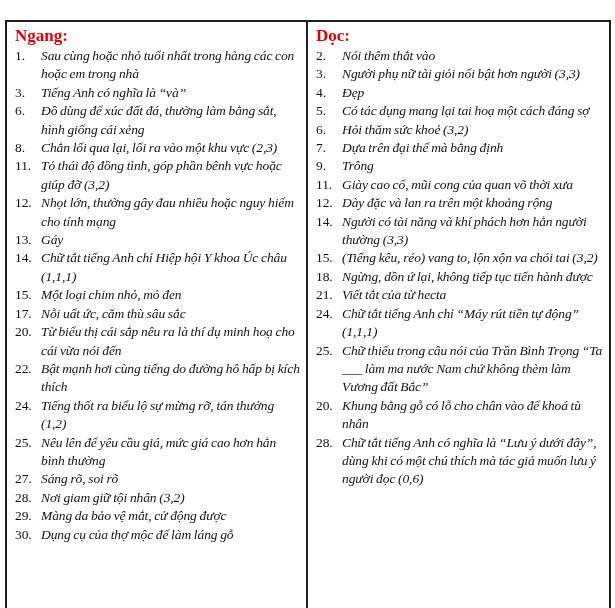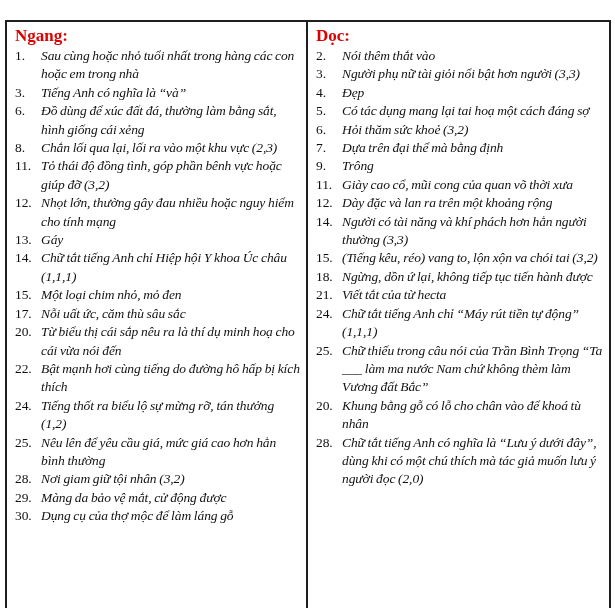--- a/index.html
+++ b/index.html
@@ -135,20 +135,24 @@
         <div class="clue">
           <span class="num">24.</span>
           <span class="text">Tiếng thốt ra biểu lộ sự mừng rỡ, tán thưởng (1,2)</span>
         </div>
 
         <div class="clue">
           <span class="num">25.</span>
           <span class="text">Nêu lên để yêu cầu giá, mức giá cao hơn hẳn bình thường</span>
         </div>
 
+        <div class="clue">
+          <span class="num">27.</span>
+          <span class="text">Sáng rõ, soi rõ</span>
+        </div>
 
         <div class="clue">
           <span class="num">28.</span>
           <span class="text">Nơi giam giữ tội nhân (3,2)</span>
         </div>
 
         <div class="clue">
           <span class="num">29.</span>
           <span class="text">Màng da bảo vệ mắt, cử động được</span>
         </div>
@@ -241,18 +245,18 @@
           <span class="text">Chữ thiếu trong câu nói của Trần Bình Trọng “Ta ___ làm ma nước Nam chứ không thèm làm Vương đất Bắc”</span>
         </div>
 
         <div class="clue">
           <span class="num">20.</span>
           <span class="text">Khung bằng gỗ có lỗ cho chân vào để khoá tù nhân</span>
         </div>
 
         <div class="clue">
           <span class="num">28.</span>
-          <span class="text">Chữ tắt tiếng Anh có nghĩa là “Lưu ý dưới đây”, dùng khi có một chú thích mà tác giả muốn lưu ý người đọc (2,0)</span>
+          <span class="text">Chữ tắt tiếng Anh có nghĩa là “Lưu ý dưới đây”, dùng khi có một chú thích mà tác giả muốn lưu ý người đọc (0,6)</span>
         </div>
       </div>
   </div>
 
 </div>
 
 </body></html>

